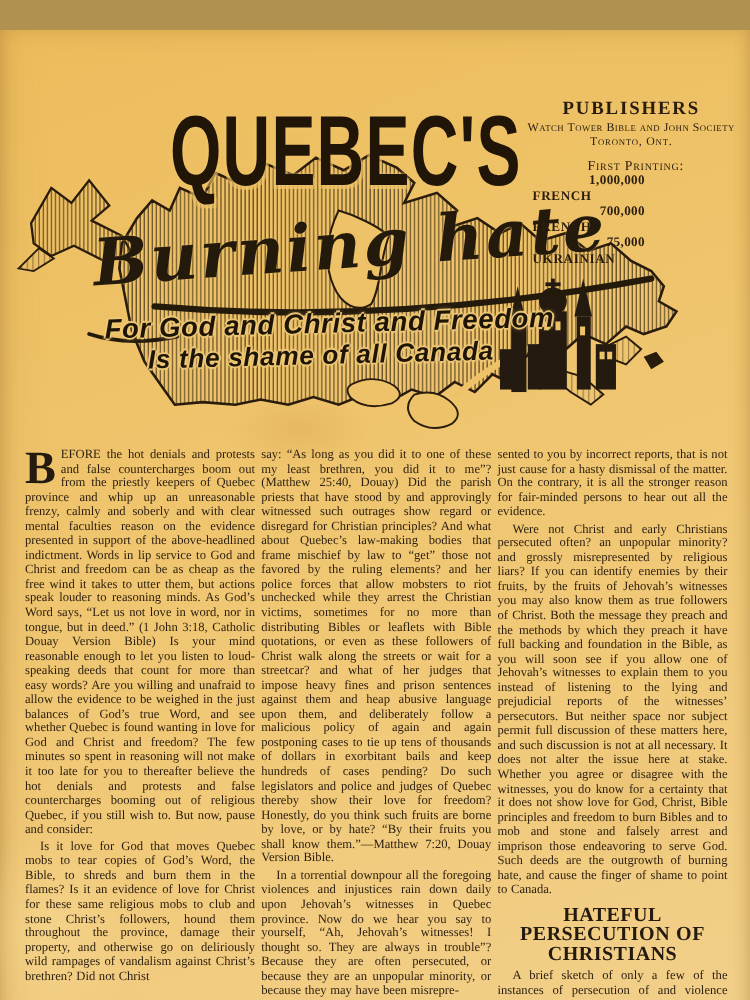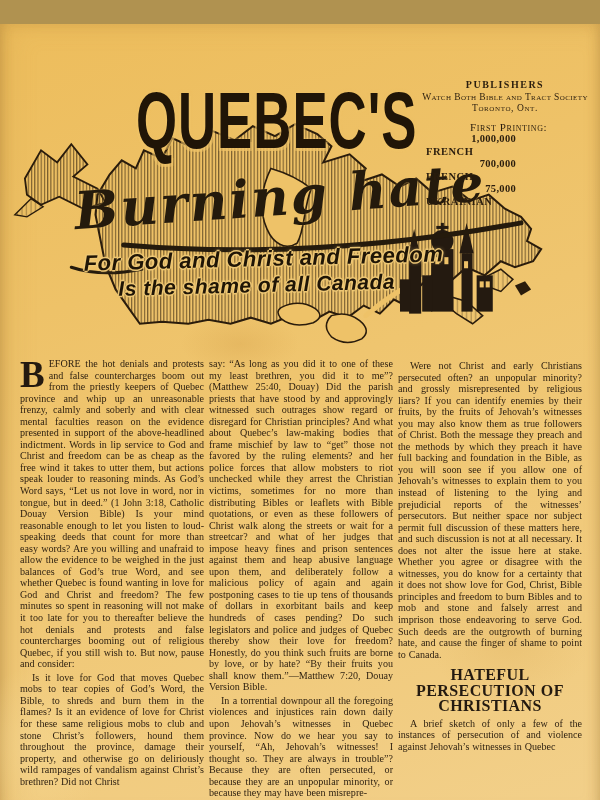--- a/index.html
+++ b/index.html
@@ -38,21 +38,21 @@
   .banner{position:absolute;left:84px;top:222px;transform:rotate(-1.5deg);
     font-family:"Liberation Sans",sans-serif;font-weight:bold;font-style:italic;
     color:#1f1506;line-height:26px;white-space:nowrap;
     text-shadow:1.5px 0 0 rgba(238,200,118,.95),-1.5px 0 0 rgba(238,200,118,.95),0 1.5px 0 rgba(238,200,118,.95),0 -1.5px 0 rgba(238,200,118,.95),0 0 4px rgba(238,200,118,.9);
   }
   .banner-line1{font-size:22px;letter-spacing:.5px;}
   .banner-line2{font-size:21px;margin-left:34px;letter-spacing:.5px;}
 
   
   .publishers{position:absolute;left:418px;top:55px;width:174px;text-align:center;color:#2a1d0e;}
-  .pub-label{font-weight:bold;font-size:10px;letter-spacing:1.5px;font-family:Liberation Serif, serif;}
+  .pub-label{font-weight:bold;font-size:15px;letter-spacing:1.5px;font-family:Liberation Serif, serif;}
   .pub-org{font-variant:small-caps;font-size:9.5px;letter-spacing:.4px;margin-top:2px;}
   .pub-loc{font-variant:small-caps;font-size:9.5px;letter-spacing:.6px;margin-top:1px;}
   .printing{margin-top:8px;text-align:left;}
   .printing-label{font-variant:small-caps;font-weight:normal;font-size:11px;letter-spacing:.6px;margin-left:52px;}
   .printing-row{display:flex;line-height:12.5px;font-size:10.5px;font-weight:bold;flex-direction:column;}
   .printing-count{width:98px;text-align:right;letter-spacing:.3px;}
   .printing-lang{margin-left:8px;letter-spacing:.5px;}
 
   
   .col{position:absolute;top:334px;width:184px;text-align:justify;
@@ -135,21 +135,21 @@
 
   <div class="title">QUEBEC'S</div>
   <div class="script-title">Burning hate</div>
   <div class="banner">
     <div class="banner-line1">For God and Christ and Freedom</div>
     <div class="banner-line2">Is the shame of all Canada</div>
   </div>
 
   <div class="publishers">
     <div class="pub-label">PUBLISHERS</div>
-    <div class="pub-org">Watch Both Bible and Tract Society</div>
+    <div class="pub-org">Watch Tower Bible and John Society</div>
     <div class="pub-loc">Toronto, Ont.</div>
     <div class="printing">
       <div class="printing-label">First Printing:</div>
       <div class="printing-row">
         <span class="printing-count">1,000,000</span>
         <span class="printing-lang">FRENCH</span>
       </div>
       <div class="printing-row">
         <span class="printing-count">700,000</span>
         <span class="printing-lang">FRENCH</span>
@@ -165,18 +165,19 @@
     <p class="first"><span class="dropcap">B</span><span>EFORE the hot denials and protests and false countercharges boom out from the priestly keepers of Quebec province and whip up an unreasonable frenzy, calmly and soberly and with clear mental faculties reason on the evidence presented in support of the above-headlined indictment. Words in lip service to God and Christ and freedom can be as cheap as the free wind it takes to utter them, but actions speak louder to reasoning minds. As God’s Word says, “Let us not love in word, nor in tongue, but in deed.” (1 John 3:18, Catholic Douay Version Bible) Is your mind reasonable enough to let you listen to loud-speaking deeds that count for more than easy words? Are you willing and unafraid to allow the evidence to be weighed in the just balances of God’s true Word, and see whether Quebec is found wanting in love for God and Christ and freedom? The few minutes so spent in reasoning will not make it too late for you to thereafter believe the hot denials and protests and false countercharges booming out of religious Quebec, if you still wish to. But now, pause and consider:</span></p>
     <p class="indent">Is it love for God that moves Quebec mobs to tear copies of God’s Word, the Bible, to shreds and burn them in the flames? Is it an evidence of love for Christ for these same religious mobs to club and stone Christ’s followers, hound them throughout the province, damage their property, and otherwise go on deliriously wild rampages of vandalism against Christ’s brethren? Did not Christ</p>
   </div>
 
   <div class="col col2">
     <p>say: “As long as you did it to one of these my least brethren, you did it to me”? (Matthew 25:40, Douay) Did the parish priests that have stood by and approvingly witnessed such outrages show regard or disregard for Christian principles? And what about Quebec’s law-making bodies that frame mischief by law to “get” those not favored by the ruling elements? and her police forces that allow mobsters to riot unchecked while they arrest the Christian victims, sometimes for no more than distributing Bibles or leaflets with Bible quotations, or even as these followers of Christ walk along the streets or wait for a streetcar? and what of her judges that impose heavy fines and prison sentences against them and heap abusive language upon them, and deliberately follow a malicious policy of again and again postponing cases to tie up tens of thousands of dollars in exorbitant bails and keep hundreds of cases pending? Do such legislators and police and judges of Quebec thereby show their love for freedom? Honestly, do you think such fruits are borne by love, or by hate? “By their fruits you shall know them.”—Matthew 7:20, Douay Version Bible.</p>
     <p class="indent">In a torrential downpour all the foregoing violences and injustices rain down daily upon Jehovah’s witnesses in Quebec province. Now do we hear you say to yourself, “Ah, Jehovah’s witnesses! I thought so. They are always in trouble”? Because they are often persecuted, or because they are an unpopular minority, or because they may have been misrepre-</p>
   </div>
 
   <div class="col col3">
+    <p>sented to you by incorrect reports, that is not just cause for a hasty dismissal of the matter. On the contrary, it is all the stronger reason for fair-minded persons to hear out all the evidence.</p>
     <p class="indent">Were not Christ and early Christians persecuted often? an unpopular minority? and grossly misrepresented by religious liars? If you can identify enemies by their fruits, by the fruits of Jehovah’s witnesses you may also know them as true followers of Christ. Both the message they preach and the methods by which they preach it have full backing and foundation in the Bible, as you will soon see if you allow one of Jehovah’s witnesses to explain them to you instead of listening to the lying and prejudicial reports of the witnesses’ persecutors. But neither space nor subject permit full discussion of these matters here, and such discussion is not at all necessary. It does not alter the issue here at stake. Whether you agree or disagree with the witnesses, you do know for a certainty that it does not show love for God, Christ, Bible principles and freedom to burn Bibles and to mob and stone and falsely arrest and imprison those endeavoring to serve God. Such deeds are the outgrowth of burning hate, and cause the finger of shame to point to Canada.</p>
     <p class="section-heading">HATEFUL PERSECUTION OF CHRISTIANS</p>
     <p class="indent">A brief sketch of only a few of the instances of persecution of and violence against Jehovah’s witnesses in Quebec</p>
   </div>
 
 </div>
 
 </body></html>

